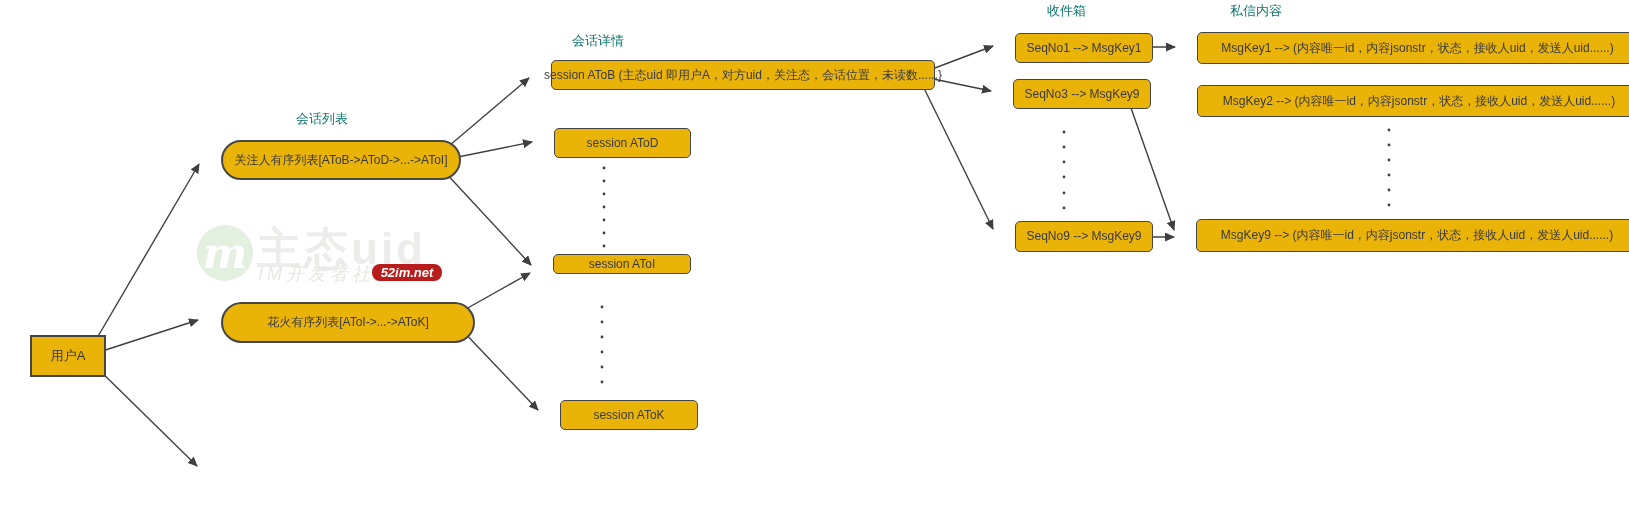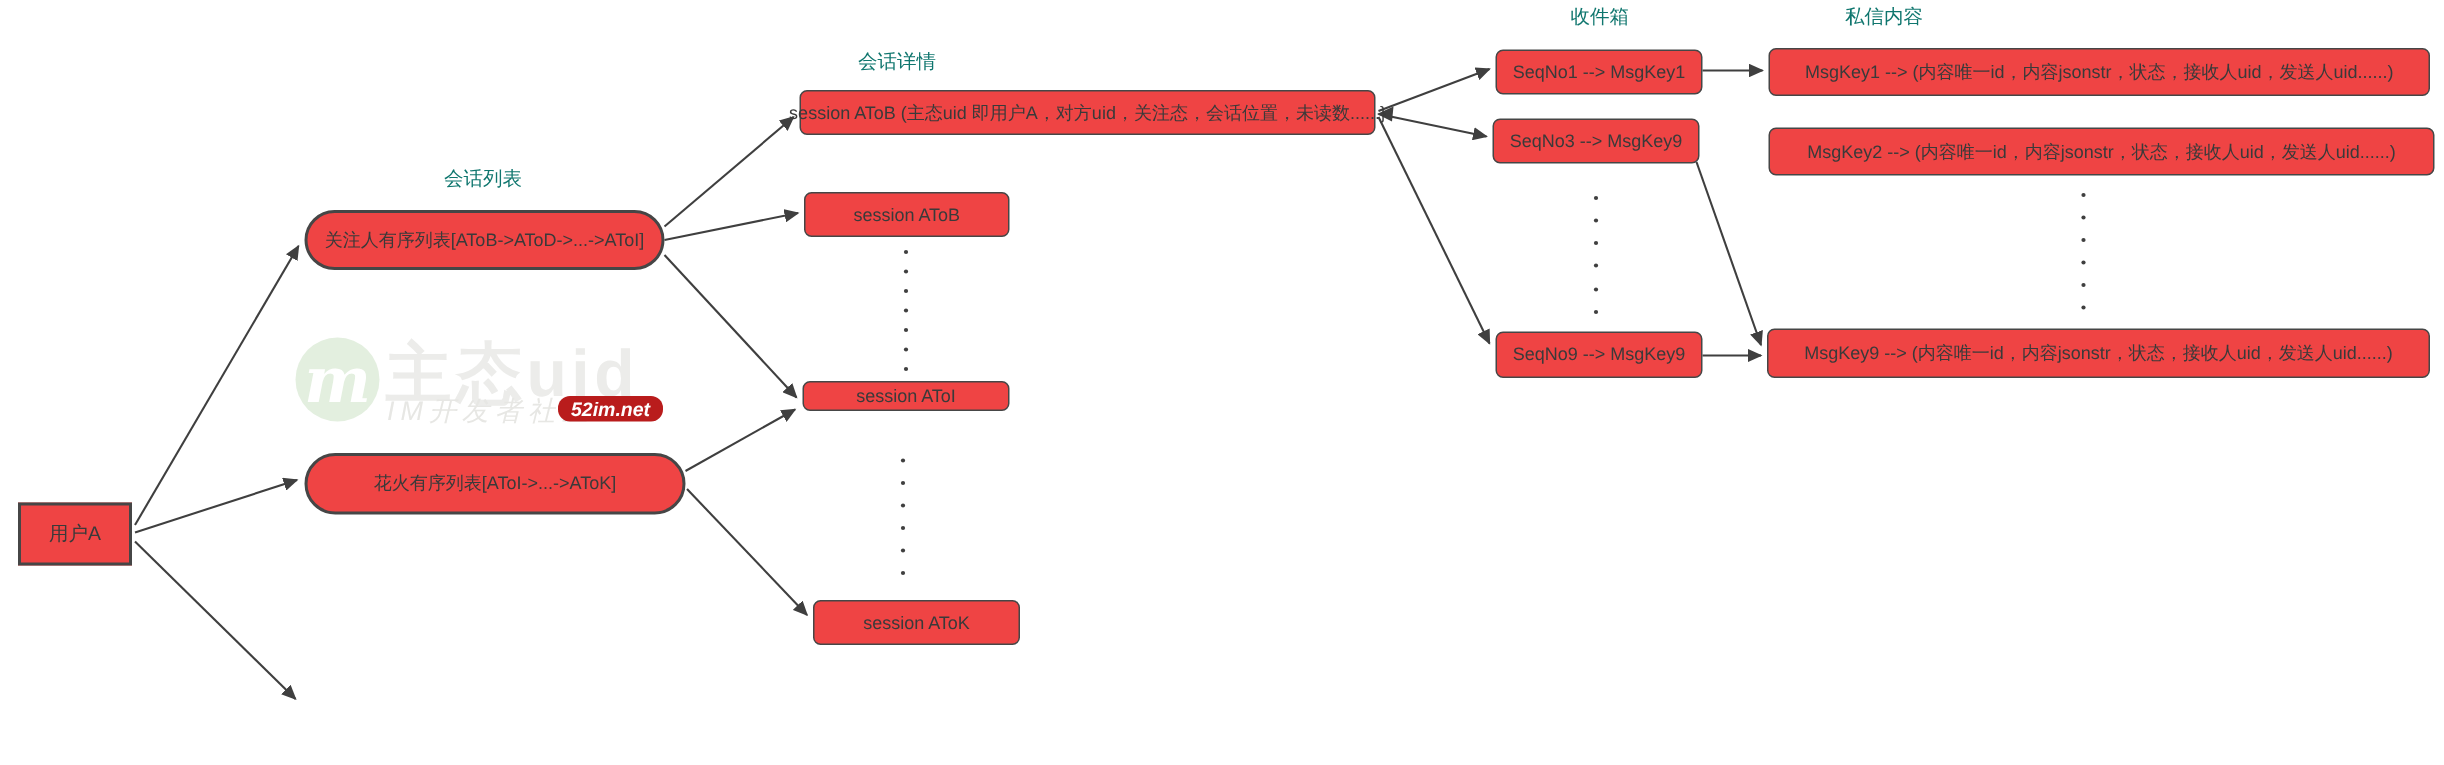--- a/index.html
+++ b/index.html
@@ -7,23 +7,23 @@
     position:relative;
     width:1629px; height:510px;
     background:#ffffff;
     font-family:"Liberation Sans","DejaVu Sans",sans-serif;
     overflow:hidden;
   }
   svg.wires { position:absolute; left:0; top:0; z-index:2; }
   .node {
     position:absolute; z-index:3;
     display:flex; align-items:center; justify-content:center;
-    background:#ef4444; border:1.5px solid #464646;
+    background:#eab308; border:1.5px solid #464646;
     color:#3a3a3a; font-size:12px; line-height:1.2;
-    text-align:center; white-space:nowrap; box-sizing:border-box;
+    text-align:center; white-space:nowrap; box-sizing:border-box;margin-left:18px;
   }
   .rect { border-width:2px; border-radius:0; font-size:13px; }
   .pill { border-width:2px; border-radius:21px; font-size:12px; }
   .soft { border-radius:5px; }
   .lbl {
     position:absolute; z-index:3;
     color:#0f766e; font-size:13px; white-space:nowrap;
   }
   
   .wm { position:absolute; z-index:1; white-space:nowrap; }
@@ -127,21 +127,21 @@
   <div class="lbl" style="left:572px; top:32px;">会话详情</div>
   <div class="lbl" style="left:1047px; top:2px;">收件箱</div>
   <div class="lbl" style="left:1230px; top:2px;">私信内容</div>
 
   <div class="node rect" style="left:12px; top:335px; width:76px; height:42px;">用户A</div>
 
   <div class="node pill" style="left:203px; top:140px; width:240px; height:40px;">关注人有序列表[AToB-&gt;AToD-&gt;...-&gt;AToI]</div>
   <div class="node pill" style="left:203px; top:302px; width:254px; height:41px;">花火有序列表[AToI-&gt;...-&gt;AToK]</div>
 
   <div class="node soft" style="left:533px; top:60px; width:384px; height:30px;">session AToB (主态uid 即用户A，对方uid，关注态，会话位置，未读数......}</div>
-  <div class="node soft" style="left:536px; top:128px; width:137px; height:30px;">session AToB</div>
+  <div class="node soft" style="left:536px; top:128px; width:137px; height:30px;">session AToD</div>
   <div class="node soft" style="left:535px; top:254px; width:138px; height:20px;">session AToI</div>
   <div class="node soft" style="left:542px; top:400px; width:138px; height:30px;">session AToK</div>
 
   <div class="node soft" style="left:997px; top:33px; width:138px; height:30px;">SeqNo1 --&gt; MsgKey1</div>
   <div class="node soft" style="left:995px; top:79px; width:138px; height:30px;">SeqNo3 --&gt; MsgKey9</div>
   <div class="node soft" style="left:997px; top:221px; width:138px; height:31px;">SeqNo9 --&gt; MsgKey9</div>
 
   <div class="node soft" style="left:1179px; top:32px; width:441px; height:32px;">MsgKey1 --&gt; (内容唯一id，内容jsonstr，状态，接收人uid，发送人uid......)</div>
   <div class="node soft" style="left:1179px; top:85px; width:444px; height:32px;">MsgKey2 --&gt; (内容唯一id，内容jsonstr，状态，接收人uid，发送人uid......)</div>
   <div class="node soft" style="left:1178px; top:219px; width:442px; height:33px;">MsgKey9 --&gt; (内容唯一id，内容jsonstr，状态，接收人uid，发送人uid......)</div>

